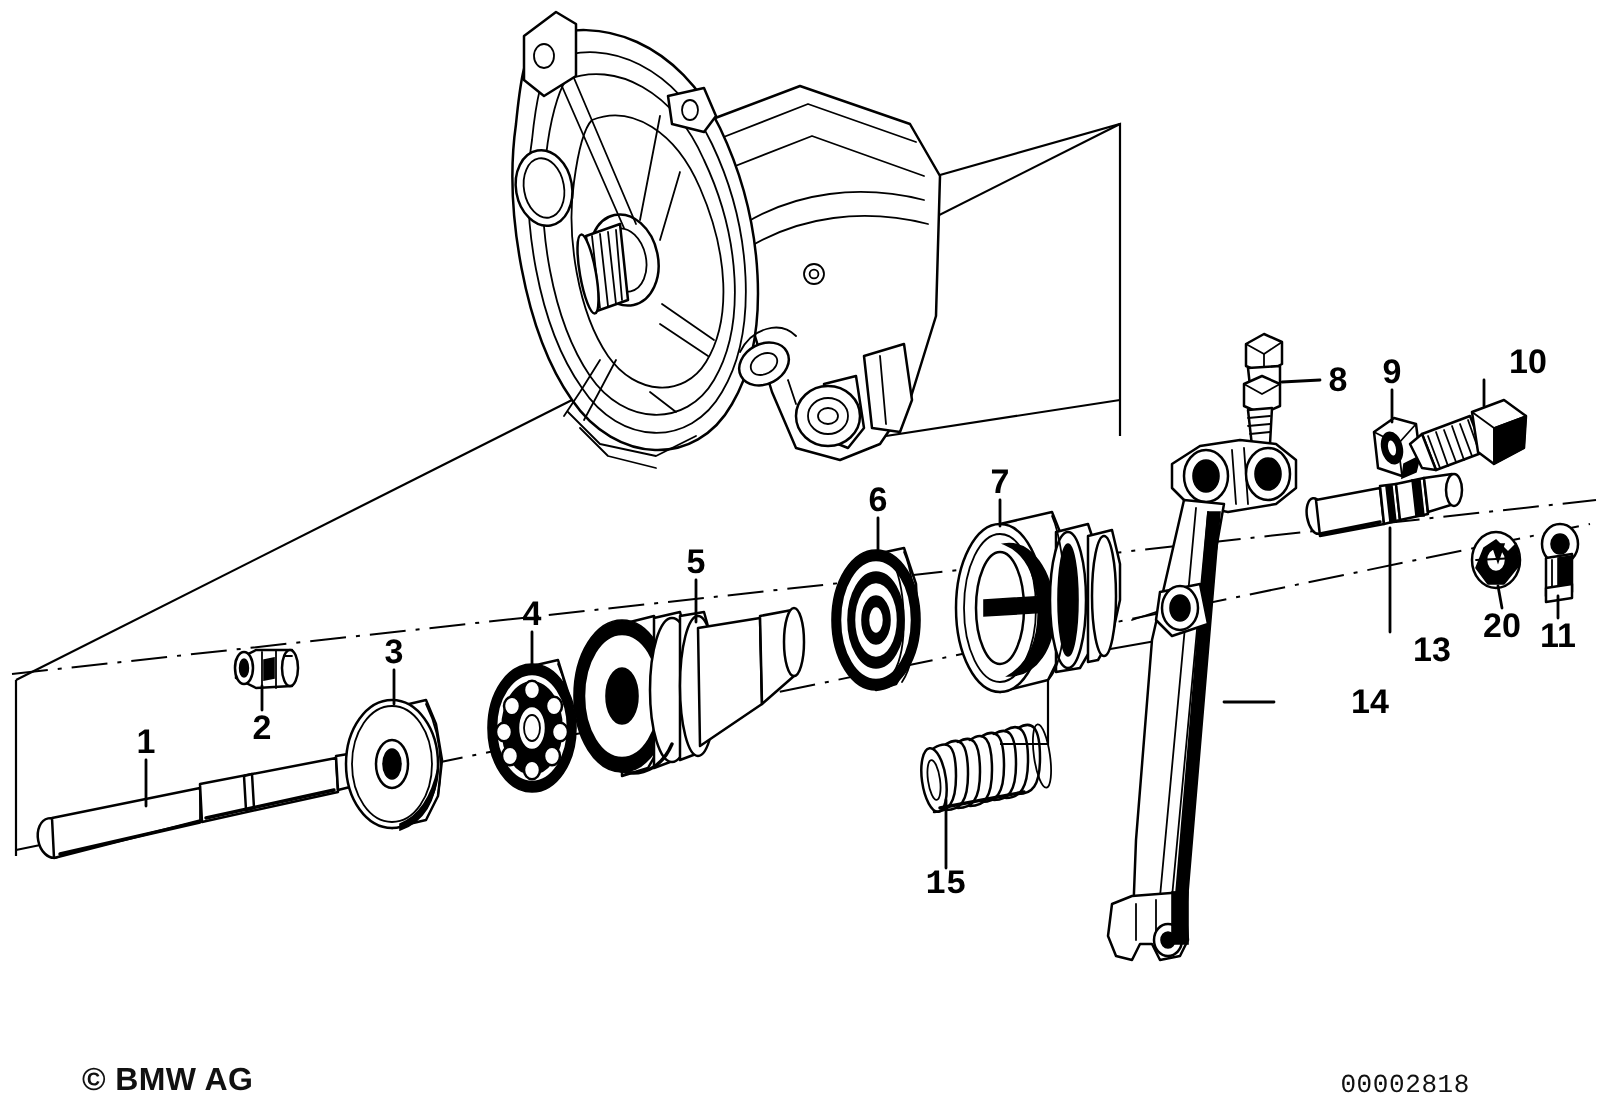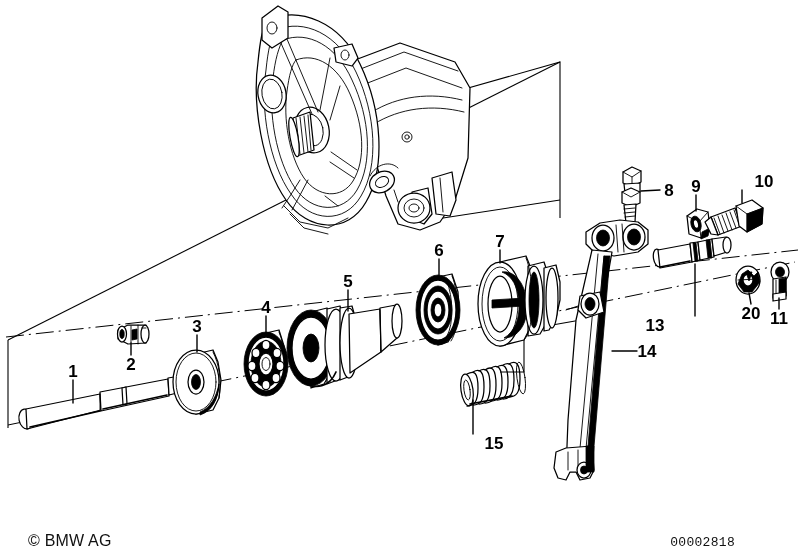--- a/index.html
+++ b/index.html
@@ -22,24 +22,24 @@
   }
   #diagram {
     position: absolute;
     left: 0;
     top: 0;
     width: 799px;
     height: 559px;
   }
   .footer-left {
     position: absolute;
-    left: 28px;
+    left: 41px;
     top: 532px;
     font-size: 16px;
-    font-weight: normal;
+    font-weight: bold;
     letter-spacing: 0.2px;
     color: #111111;
     font-family: "Liberation Sans", sans-serif;
     white-space: nowrap;
   }
   .footer-right {
     position: absolute;
     left: 735px;
     top: 535px;
     transform: translateX(-100%);
@@ -520,20 +520,20 @@
   <div class="callout-num" style="left:197px; top:326px;">3</div>
   <div class="callout-num" style="left:266px; top:307px;">4</div>
   <div class="callout-num" style="left:348px; top:281px;">5</div>
   <div class="callout-num" style="left:439px; top:250px;">6</div>
   <div class="callout-num" style="left:500px; top:241px;">7</div>
   <div class="callout-num" style="left:669px; top:190px;">8</div>
   <div class="callout-num" style="left:696px; top:186px;">9</div>
   <div class="callout-num" style="left:742px; top:181px;margin-left:22px;">10</div>
   <div class="callout-num" style="left:779px; top:318px;">11</div>
   <div class="callout-num" style="left:751px; top:313px;">20</div>
-  <div class="callout-num" style="left:655px; top:325px;">13</div>
-  <div class="callout-num" style="left:647px; top:351px;text-align:right;">14</div>
-  <div class="callout-num" style="left:494px; top:443px;">15</div>
+  <div class="callout-num" style="left:716px; top:325px;">13</div>
+  <div class="callout-num" style="left:685px; top:351px;text-align:right;">14</div>
+  <div class="callout-num" style="left:473px; top:443px;font-family:Liberation Mono, monospace;">15</div>
 
   <div class="footer-left">© BMW AG</div>
   <div class="footer-right">00002818</div>
 
 </div>
 
 </body></html>

